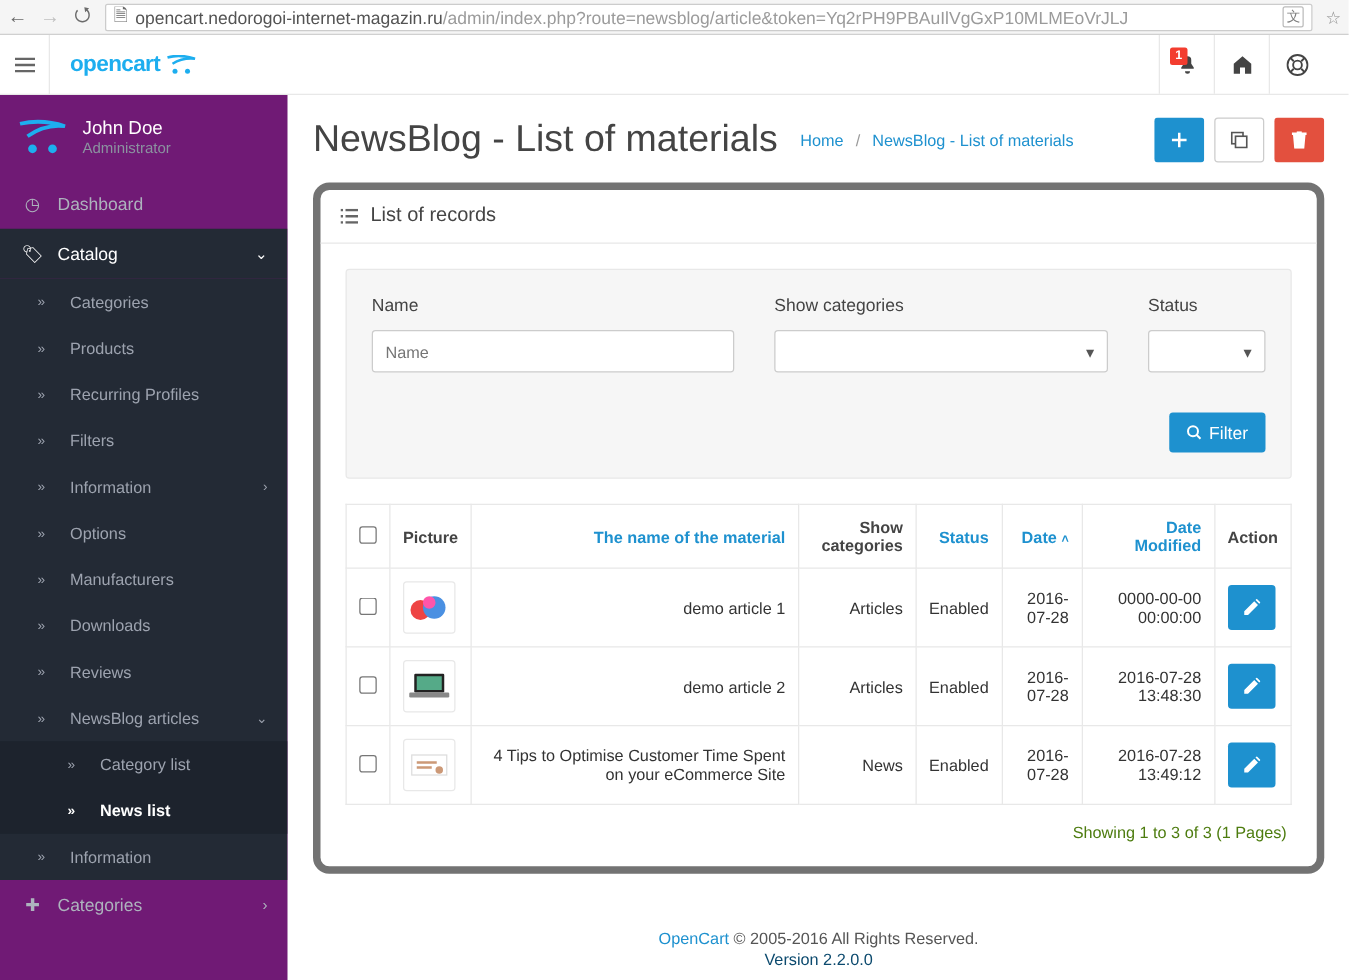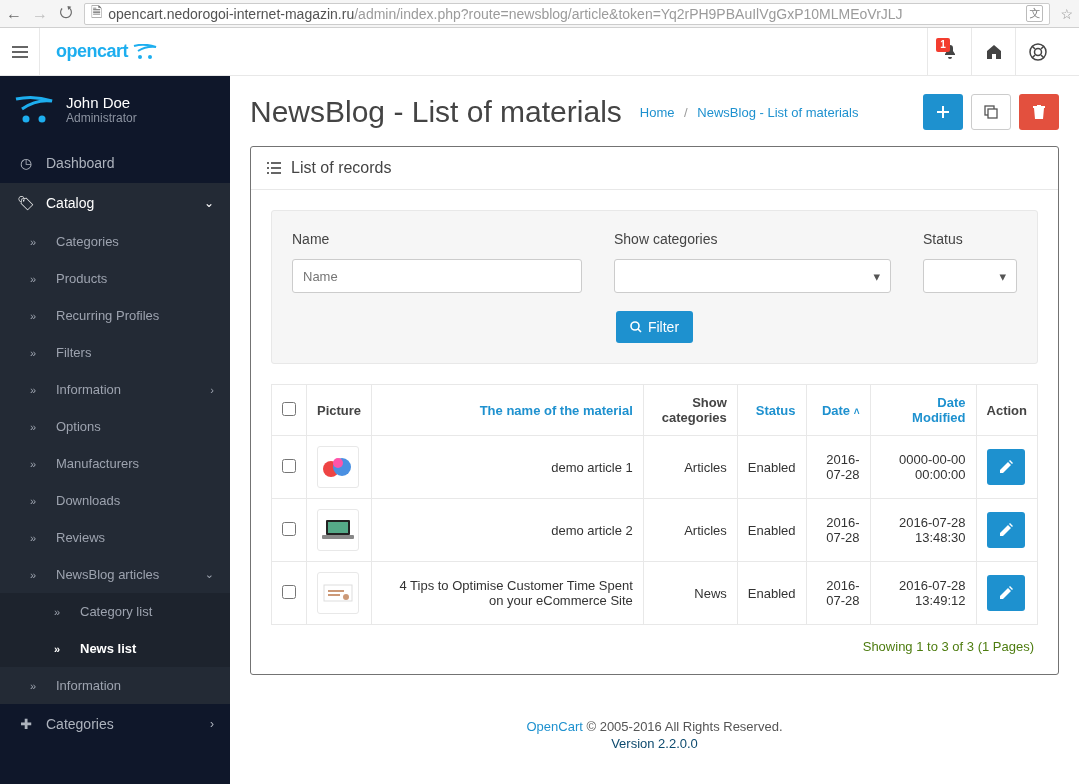--- a/index.html
+++ b/index.html
@@ -15,21 +15,21 @@
 
 .topbar{height:48px;border-bottom:1px solid #e8e8e8;display:flex;align-items:center}
 .toggle-btn{width:40px;height:48px;display:flex;align-items:center;justify-content:center;border-right:1px solid #e8e8e8;color:#666;cursor:pointer;font-size:14px}
 .logo{display:flex;align-items:center;padding:0 16px;color:#1daeef;font-weight:600;font-size:18px;letter-spacing:-0.5px}
 .logo svg{margin-left:4px}
 .top-right{margin-left:auto;display:flex;height:100%}
 .notif{position:relative;width:44px;display:flex;align-items:center;justify-content:center;color:#444;border-left:1px solid #e8e8e8;cursor:pointer}
 .notif .badge{position:absolute;top:10px;left:8px;background:#f33d2f;color:#fff;font-size:10px;line-height:14px;min-width:14px;text-align:center;border-radius:2px;font-weight:bold}
 
 .main{display:flex;height:calc(784px - 28px - 48px)}
-.sidebar{width:230px;background:#0f172a;color:#c5c9cf;overflow-y:auto}
+.sidebar{width:230px;background:#701a75;color:#c5c9cf;overflow-y:auto}
 .user-block{display:flex;align-items:center;padding:18px 16px 18px 12px;gap:10px}
 .user-block .cart-icon{color:#1daeef}
 .user-name{color:#fff;font-size:15px;font-weight:500}
 .user-role{color:#8b92a0;font-size:12px}
 .nav-item{display:flex;align-items:center;padding:12px 16px;color:#adb3bd;font-size:14px;cursor:pointer;position:relative}
 .nav-item .icon{width:20px;margin-right:10px;text-align:center;color:#adb3bd}
 .nav-item.active-top{background:#232a35;color:#fff}
 .nav-item.active-top .icon{color:#fff}
 .nav-item .chev{margin-left:auto;font-size:12px}
 .sub-nav{background:#232a35}
@@ -43,32 +43,32 @@
 .content{flex:1;background:#fff;overflow-y:auto;padding:0;position:relative}
 .page-head{padding:18px 20px 16px;display:flex;align-items:center}
 .page-head h1{font-size:30px;font-weight:400;color:#444;margin-right:18px}
 .breadcrumb{color:#9a9a9a;font-size:13px}
 .breadcrumb a{color:#1e91cf;text-decoration:none}
 .head-actions{margin-left:auto;display:flex;gap:8px}
 .btn{height:36px;min-width:40px;border-radius:3px;display:flex;align-items:center;justify-content:center;cursor:pointer;font-size:14px;border:1px solid transparent}
 .btn-primary{background:#1e91cf;color:#fff}
 .btn-default{background:#fff;border-color:#ccc;color:#555}
 .btn-danger{background:#e3503e;color:#fff}
-.panel{margin:0 20px 20px;border:1px solid #737373;border-radius:3px}
+.panel{margin:0 20px 20px;border:6px solid #737373;border-radius:13px}
 .panel-head{padding:12px 16px;border-bottom:1px solid #e8e8e8;display:flex;align-items:center;gap:10px;color:#444;font-size:16px}
 .panel-body{padding:20px}
 .filter-box{background:#f6f6f6;border:1px solid #e8e8e8;border-radius:3px;padding:20px;margin-bottom:20px}
 .filter-row{display:flex;gap:32px}
 .filter-group{flex:1}
 .filter-group.name{flex:0 0 290px}
 .filter-group.status{flex:0 0 94px}
 .filter-group label{display:block;color:#444;font-size:14px;margin-bottom:12px;font-weight:500}
 .filter-group input,.filter-group .select{width:100%;height:34px;border:1px solid #ccc;border-radius:3px;padding:0 10px;font-size:13px;background:#fff}
 .filter-group .select{display:flex;align-items:center;justify-content:flex-end;color:#555}
-.filter-actions{display:flex;justify-content:center;margin-top:18px}
+.filter-actions{display:flex;justify-content:flex-end;margin-top:32px}
 .btn-filter{background:#1e91cf;color:#fff;border:none;padding:8px 14px;border-radius:3px;font-size:14px;display:flex;align-items:center;gap:6px;cursor:pointer}
 
 table{width:100%;border-collapse:collapse;font-size:13px}
 th,td{padding:10px 10px;border:1px solid #e8e8e8;text-align:right;vertical-align:middle}
 th{color:#444;font-weight:700}
 th .sort{color:#1e91cf;text-decoration:none;font-weight:700}
 .thumb{width:42px;height:42px;border:1px solid #e8e8e8;border-radius:3px;display:flex;align-items:center;justify-content:center;background:#fff}
 .edit-btn{width:38px;height:36px;background:#1e91cf;color:#fff;border-radius:3px;display:flex;align-items:center;justify-content:center;cursor:pointer}
 .pager{text-align:right;padding:14px 4px 0;color:#4d7c0f;font-size:13px}
 .footer{text-align:center;padding:24px 0 14px;color:#555;font-size:13px}

